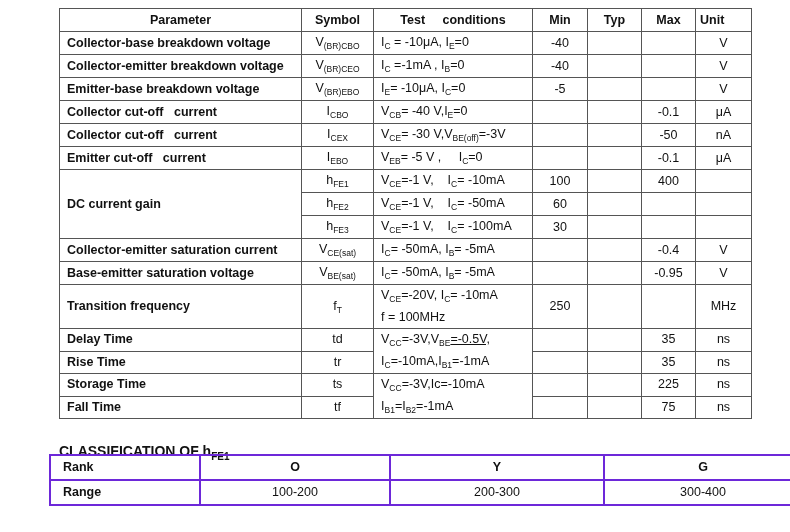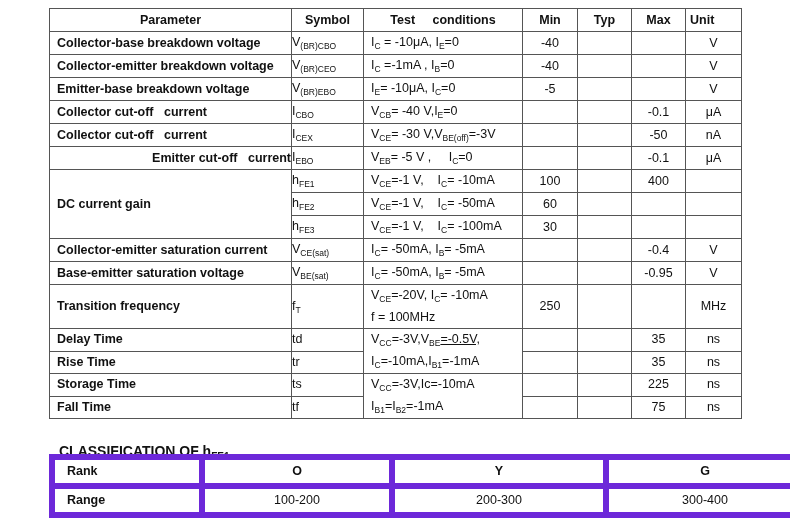--- a/index.html
+++ b/index.html
@@ -1,31 +1,31 @@
 <!DOCTYPE html>
 <html><head>
 <meta charset="utf-8">
 <style>
   html, body { margin: 0; padding: 0; background: #ffffff; }
   body { width: 790px; height: 532px; position: relative; overflow: hidden;
          font-family: "Liberation Sans", "DejaVu Sans", sans-serif; color: #111; }
   table { border-collapse: collapse; position: absolute; table-layout: fixed; }
-  #spec { left: 49px; top: 8px; width: 692px; }
+  #spec { left: 59px; top: 8px; width: 692px; }
   #spec td, #spec th { border: 1px solid #555; font-size: 12.5px; padding: 0; height: 21.3px; line-height: 21px; }
   #spec th { font-weight: bold; text-align: center; height: 22px; }
   #spec td.param { font-weight: bold; text-align: left; padding-left: 7px; }
   #spec td.c { text-align: center; }
   #spec td.cond { text-align: left; padding-left: 7px; }
-  #spec td.sym { text-align: left; }
+  #spec td.sym { text-align: center; }
   .sub { font-size: 8.5px; position: relative; top: 3px; }
   .cond2 { line-height: 21px; }
   #class-title { position: absolute; left: 49px; top: 433px; font-weight: bold; font-size: 14px; margin: 10px; }
   #class-title .sub { font-size: 10px; top: 4px; }
   #cls { left: 49px; top: 454px; width: 692px; }
-  #cls td { border: 6px solid #6d28d9; font-size: 12.5px; height: 23px; line-height: 23px; padding: 0; text-align: center; }
+  #cls td { border: 2px solid #6d28d9; font-size: 12.5px; height: 23px; line-height: 23px; padding: 0; text-align: center; }
   #cls td.lbl { font-weight: bold; text-align: left; padding-left: 12px; }
   #cls td.rk { font-weight: bold; }
 </style>
 </head>
 <body>
 
 <table id="spec">
   <colgroup>
     <col style="width:242px">
       <col style="width:72px">
@@ -96,21 +96,21 @@
         <td class="sym"><span>I</span><span class="sub">CEX</span></td>
         <td class="cond">
           <div class="cond2"><span style="white-space: pre;">V</span><span class="sub">CE</span><span style="white-space: pre;">= -30 V,V</span><span class="sub">BE(off)</span><span style="white-space: pre;">=-3V</span></div>
         </td>
         <td class="c"></td>
         <td class="c"></td>
         <td class="c">-50</td>
         <td class="c">nA</td>
       </tr>
       <tr>
-        <td class="param" style="white-space: pre; text-align: right;">Emitter cut-off   current</td>
+        <td class="param" style="white-space: pre;">Emitter cut-off   current</td>
         <td class="sym"><span>I</span><span class="sub">EBO</span></td>
         <td class="cond">
           <div class="cond2"><span style="white-space: pre;">V</span><span class="sub">EB</span><span style="white-space: pre;">= -5 V ,     I</span><span class="sub">C</span><span style="white-space: pre;">=0</span></div>
         </td>
         <td class="c"></td>
         <td class="c"></td>
         <td class="c">-0.1</td>
         <td class="c">μA</td>
       </tr>
       <tr>

